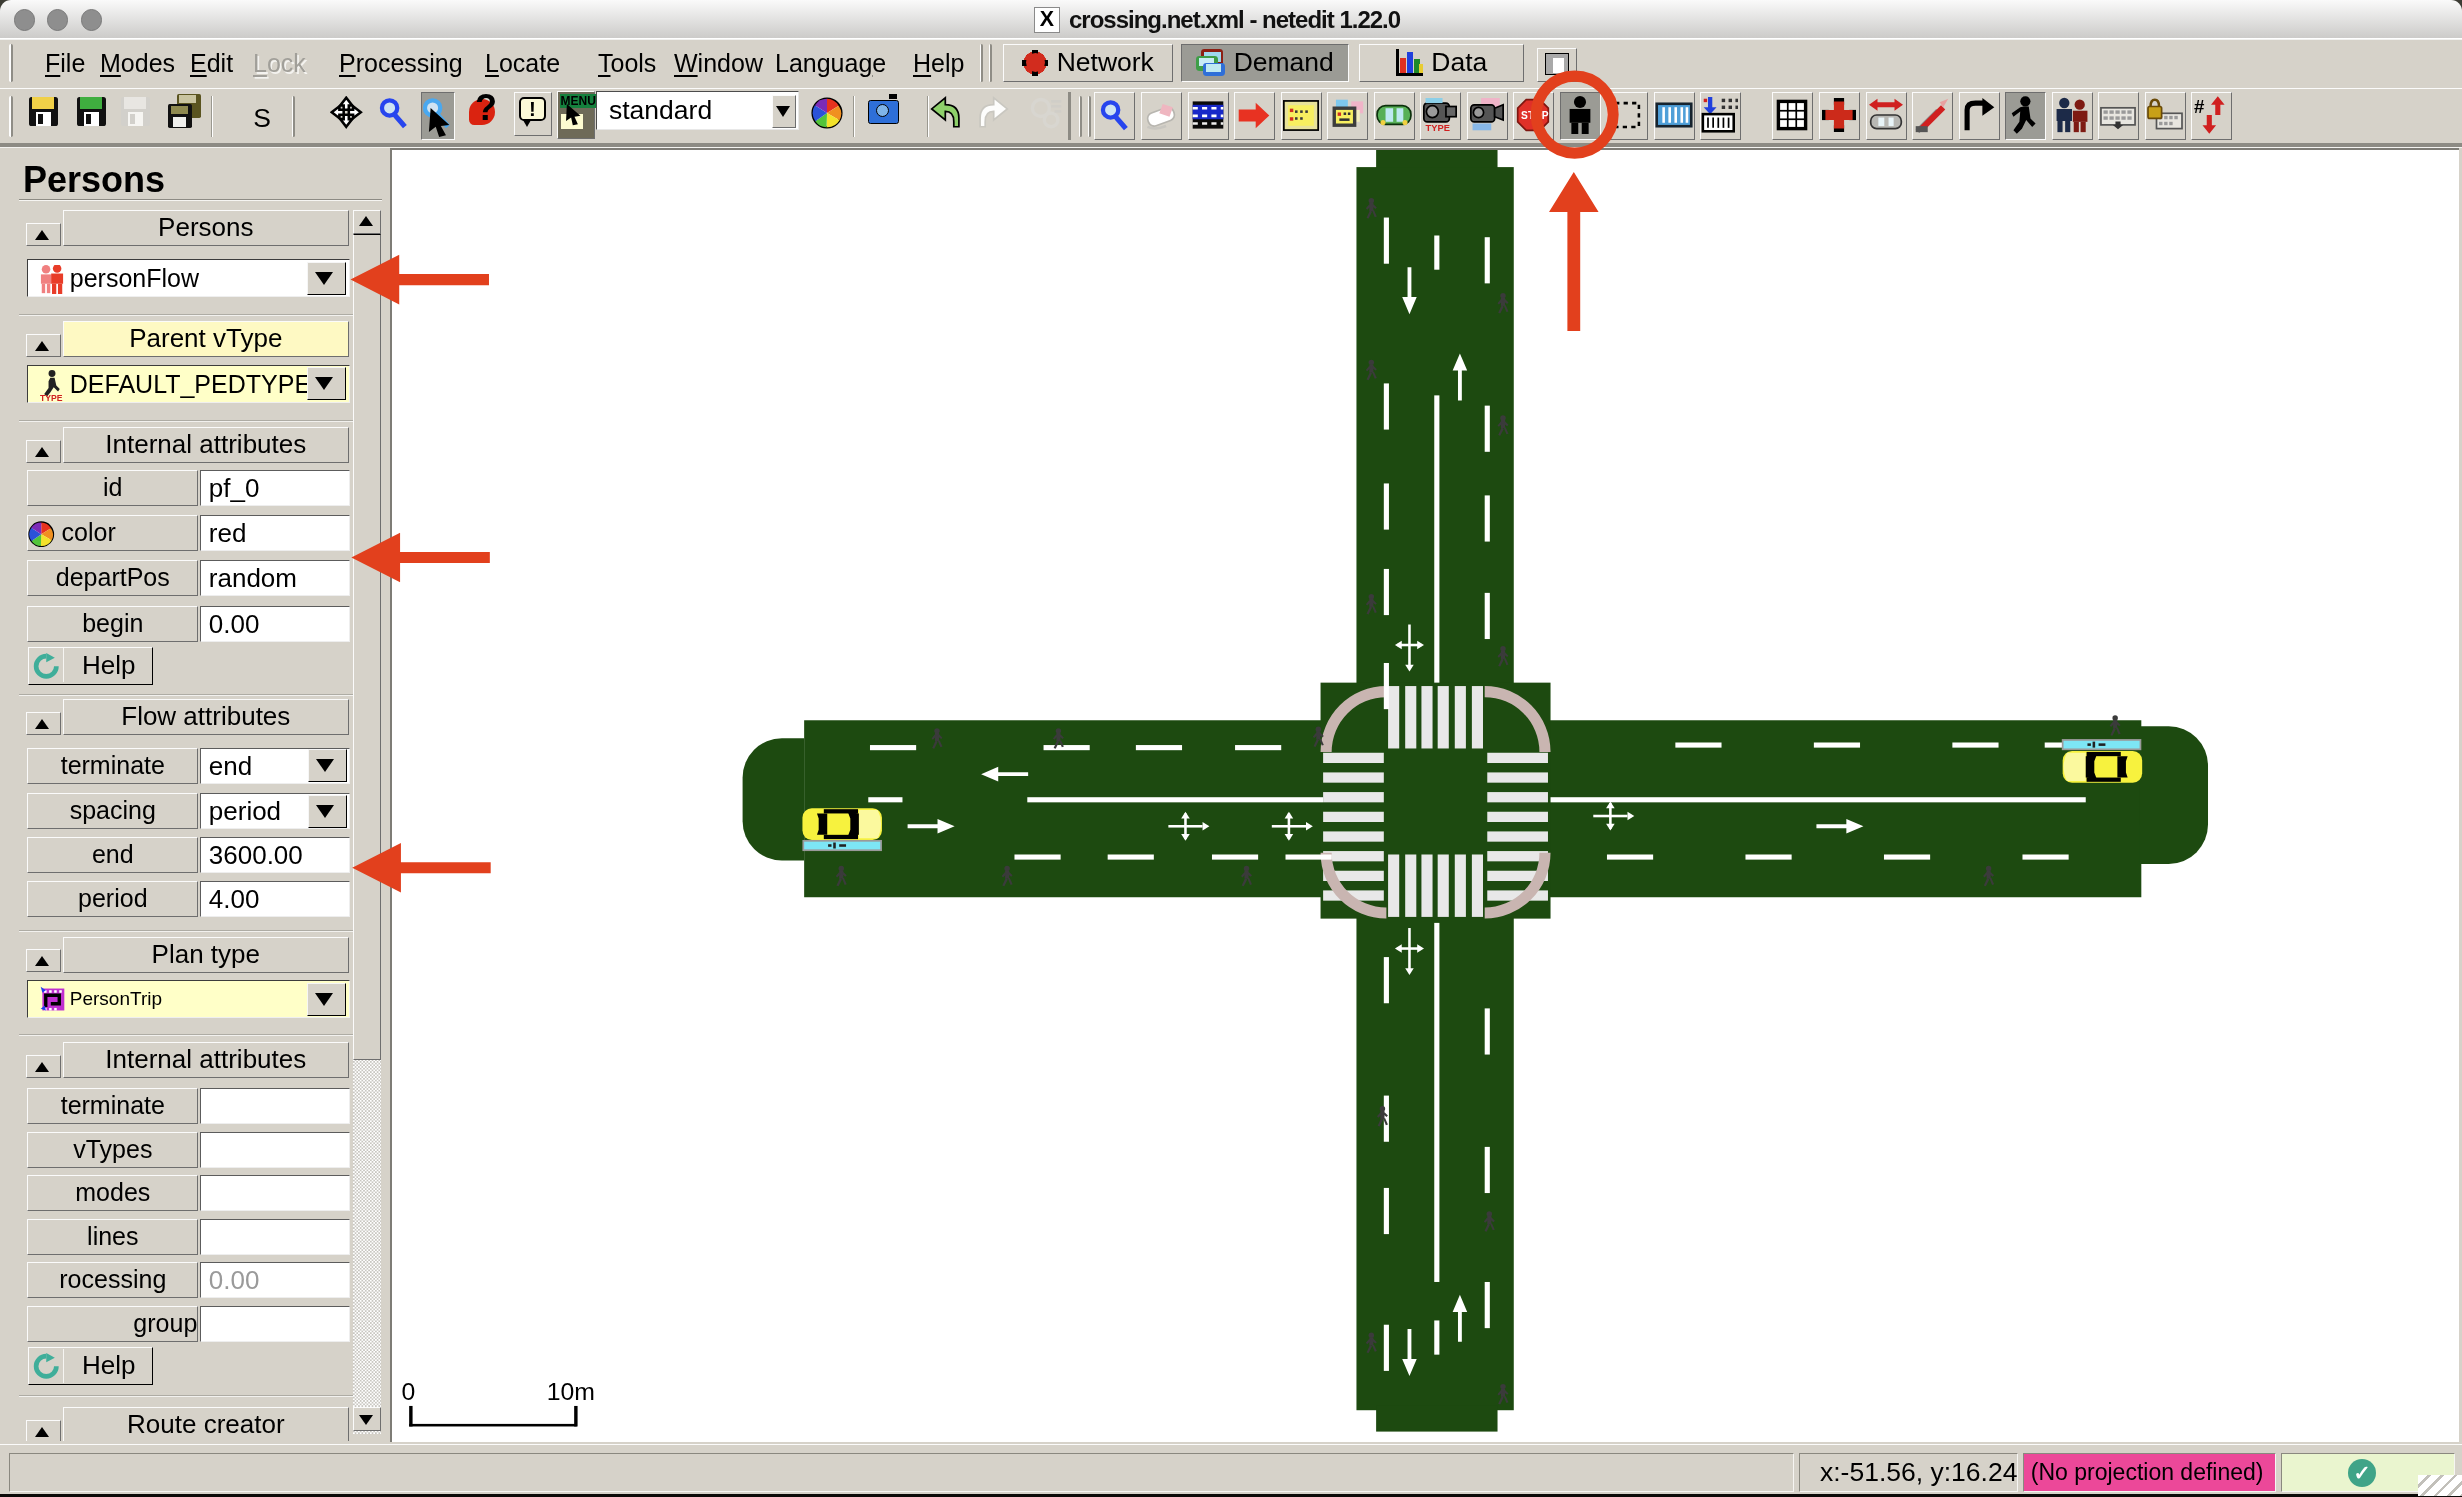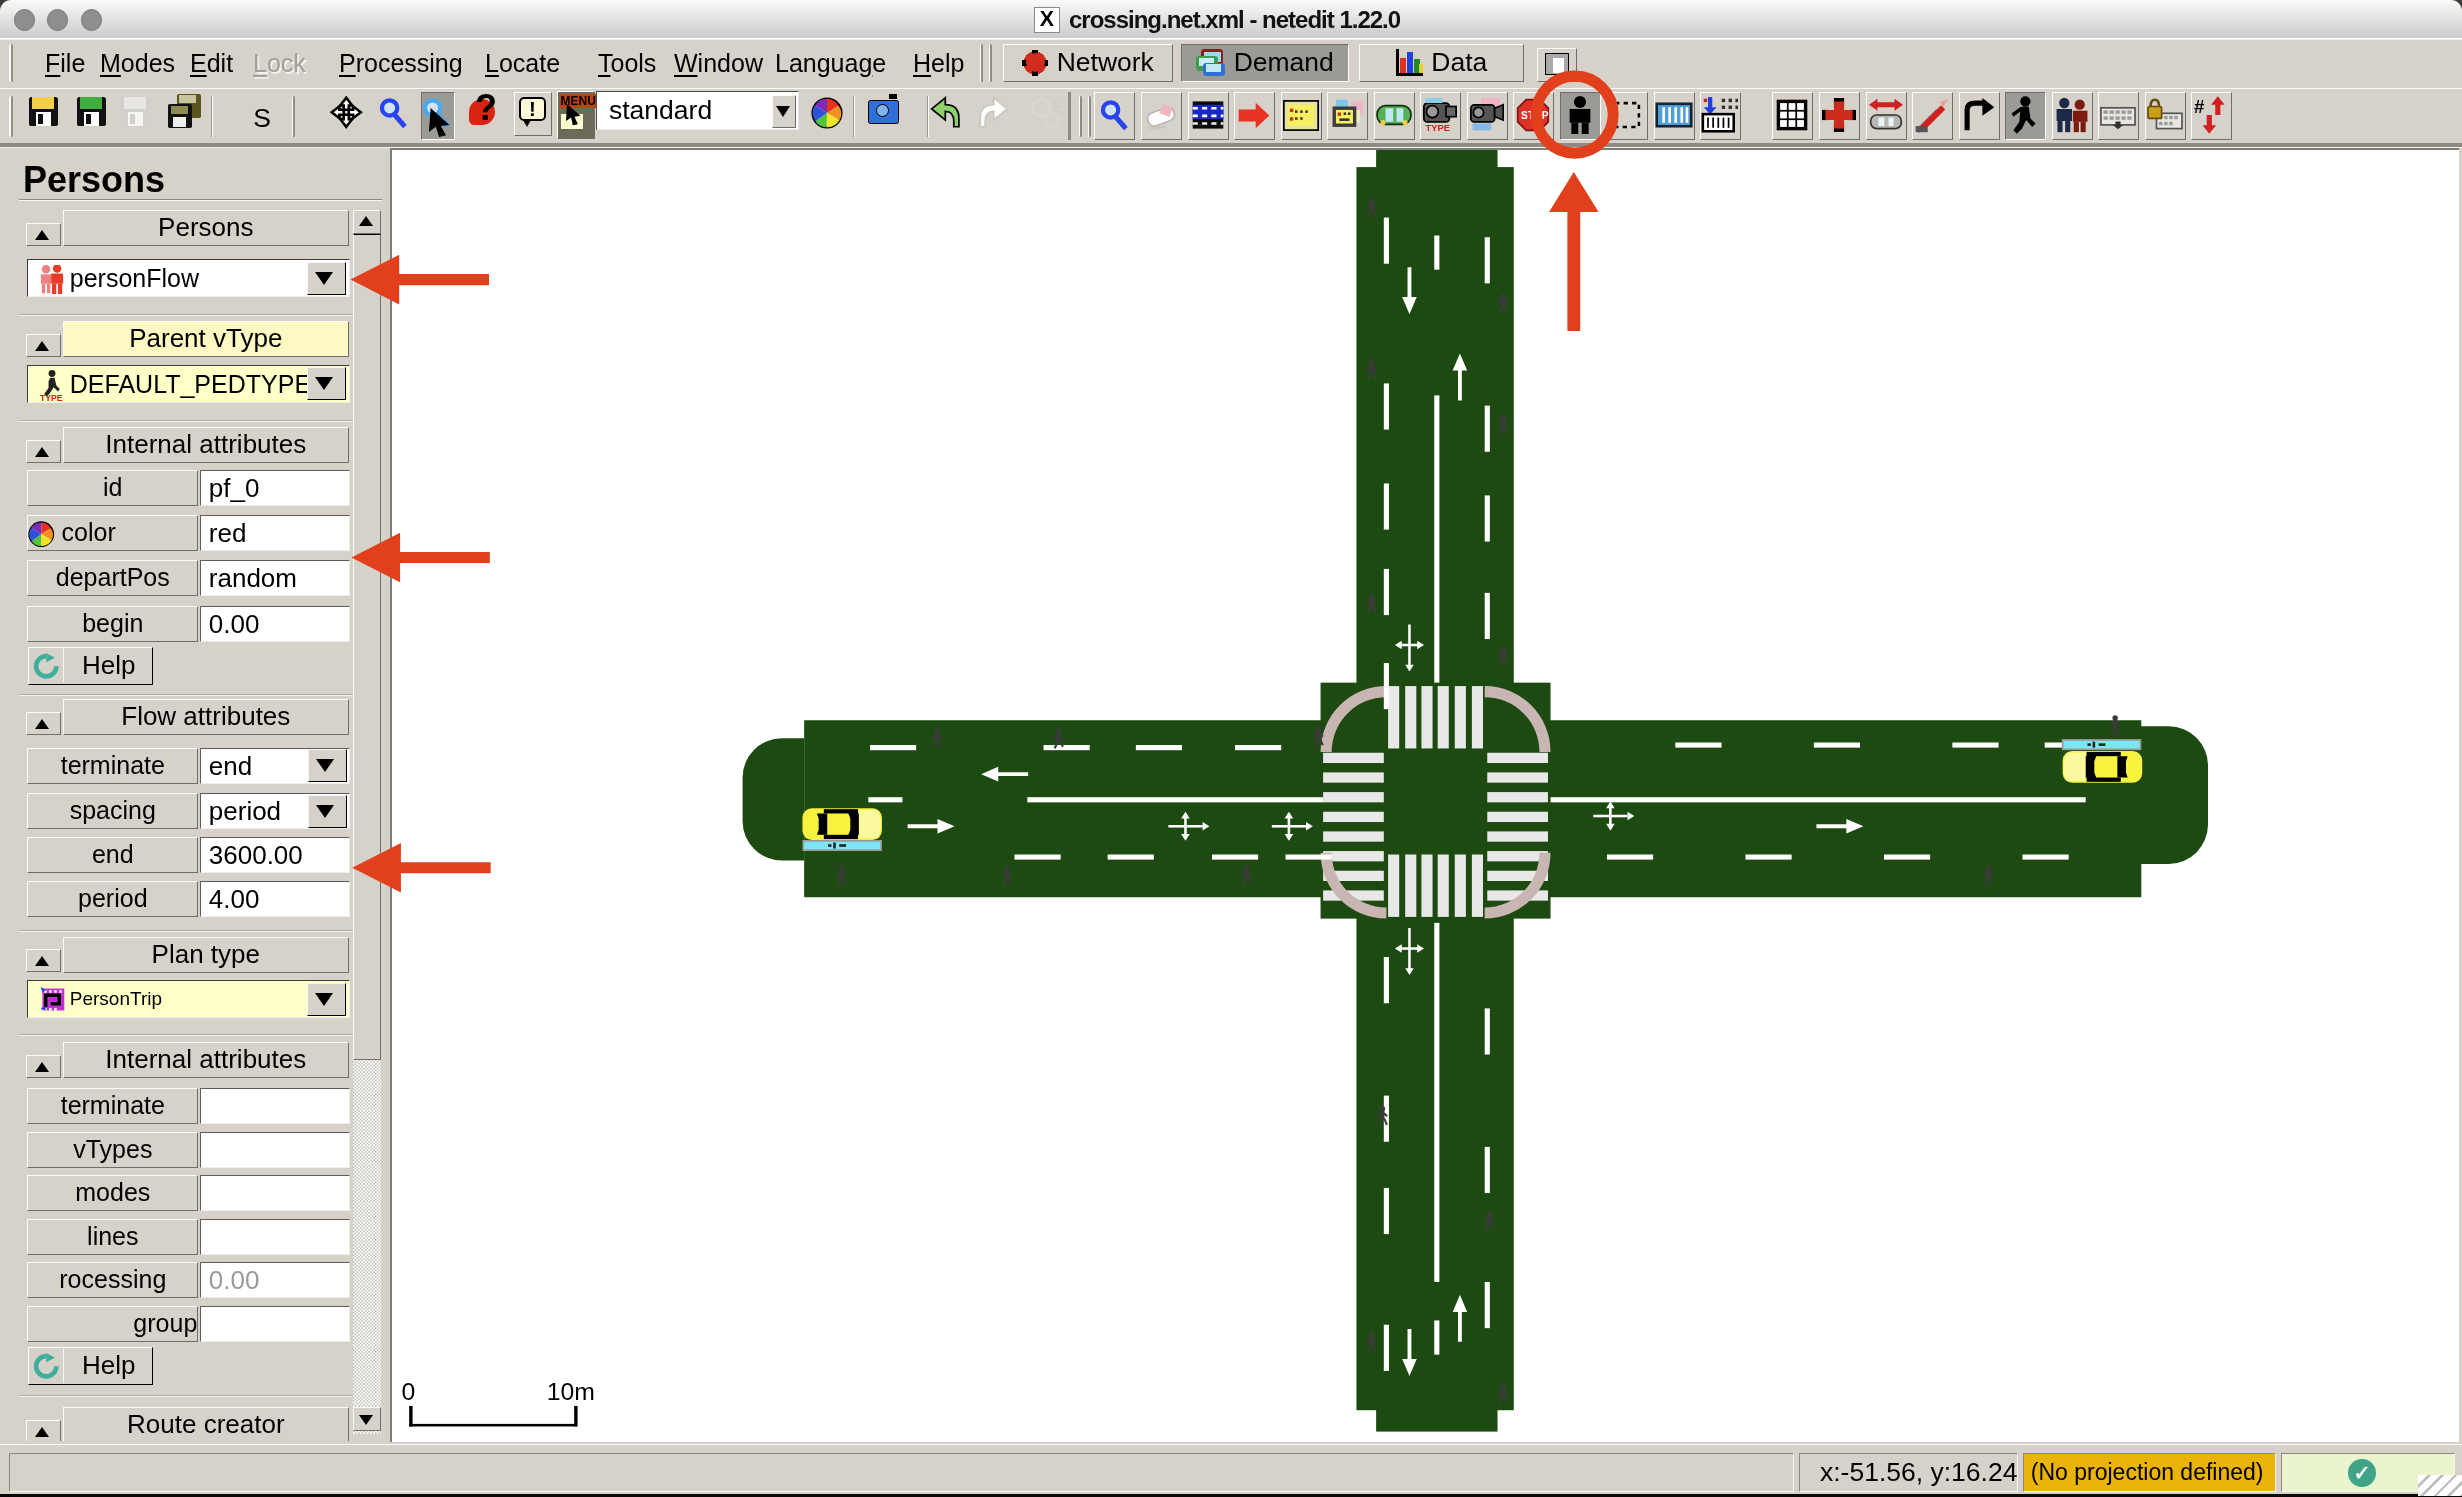--- a/index.html
+++ b/index.html
@@ -88,21 +88,21 @@
   </svg>
 <svg class="a" style="left:427px;top:108px" width="26" height="29" viewBox="0 0 30 34">
     <path d="M4 0 L26 20 L16 21 L22 32 L14 34 L10 22 L2 28 Z" fill="#000"></path>
   </svg>
 <div class="a" style="left:469px;top:99px;width:26px;height:26px;border-radius:50% 50% 50% 20%;background:#da2310"></div>
 <div class="a" style="left:475px;top:87px;font-size:36px;font-weight:bold;color:#000">?</div>
 <div class="a" style="left:514px;top:92px;width:38px;height:44px;border:1.7px solid;border-color:#fbfbfb #6e6e6e #6e6e6e #fbfbfb;background:#d6d2c9;"></div>
 <div class="a" style="left:519px;top:97px;width:27px;height:24px;background:#fbf9d8;border:2.6px solid #000;border-radius:5.1px;text-align:center;font-size:20.5px;font-weight:bold;line-height:20.5px">!</div>
 <div class="a" style="left:523px;top:120px;width:0;height:0;border-left:4.3px solid transparent;border-right:4.3px solid transparent;border-top:7.7px solid #000"></div>
 <div class="a" style="left:557px;top:91px;width:38px;height:48px;border:1.7px solid;border-color:#fbfbfb #6e6e6e #6e6e6e #fbfbfb;background:#6e6a58;">
-    <span style="position:absolute;left:1.7px;top:1.7px;font-size:12px;font-weight:bold;color:#000;background:#c2410c;padding:0 0.9px">MENU</span>
+    <span style="position:absolute;left:1.7px;top:1.7px;font-size:12px;font-weight:bold;color:#000;background:#15803d;padding:0 0.9px">MENU</span>
     <span style="position:absolute;left:3.4px;top:22px;width:22px;height:15.4px;background:#fdfbd0"></span>
     <svg style="position:absolute;left:6.8px;top:12px" width="19" height="22" viewBox="0 0 22 26">
       <path d="M2 0 L18 14 L11 15 L15 24 L9 25 L7 16 L1 20 Z" fill="#000"></path>
     </svg>
   </div>
 <div class="a" style="left:596px;top:91px;width:203px;height:39px;background:#fff;border:1.7px solid;border-color:#4c4c4c #e8e8e8 #e8e8e8 #4c4c4c"></div>
 <div class="a" style="left:609px;top:91px;height:39px;line-height:39px;font-size:26.5px">standard</div>
 <div class="a" style="left:772px;top:95px;width:24px;height:32.5px;border:1.7px solid;border-color:#fbfbfb #6e6e6e #6e6e6e #fbfbfb;background:#d6d2c9;">
     <span style="position:absolute;left:2.6px;top:10.3px;width:0;height:0;border-left:7.7px solid transparent;border-right:7.7px solid transparent;border-top:11px solid #000"></span>
   </div>
@@ -871,17 +871,17 @@
 <svg class="a" style="left:0;top:0;z-index:40;pointer-events:none" width="2462" height="1497" viewBox="0 0 2880 1751">
     <circle cx="1842" cy="134" r="45" fill="none" stroke="#e2401d" stroke-width="13"></circle>
     <path d="M410 327 L467 298 L467.0 320.5 L572.0 320.5 L572.0 333.5 L467.0 333.5 L467 356 Z" fill="#e2401d"></path>
     <path d="M411 652 L468 623 L468.0 645.5 L573.0 645.5 L573.0 658.5 L468.0 658.5 L468 681 Z" fill="#e2401d"></path>
     <path d="M412 1015 L469 986 L469.0 1008.5 L574.0 1008.5 L574.0 1021.5 L469.0 1021.5 L469 1044 Z" fill="#e2401d"></path>
     <path d="M1841 201 L1870 248 L1848.5 248.0 L1848.5 387.0 L1833.5 387.0 L1833.5 248.0 L1812 248 Z" fill="#e2401d"></path>
   </svg>
 <div class="a" style="left:0;top:1444px;width:2462px;height:50px;background:#d6d2c9;border-top:1.7px solid #fbfbfa"></div>
 <div class="a" style="left:8.5px;top:1453px;width:1785px;height:39px;background:#d6d2c9;border:1.7px solid;border-color:#8a887f #f6f5f2 #f6f5f2 #8a887f;font-size:25px;line-height:36px;padding-left:6.8px;white-space:nowrap;overflow:hidden"></div>
 <div class="a" style="left:1799px;top:1453px;width:219px;height:39px;background:#d6d2c9;border:1.7px solid;border-color:#8a887f #f6f5f2 #f6f5f2 #8a887f;font-size:26.5px;line-height:36px;padding-left:20px;white-space:nowrap;overflow:hidden">x:-51.56, y:16.24</div>
-<div class="a" style="left:2023px;top:1453px;width:253px;height:39px;background:#eab308;border:1.7px solid;border-color:#8a887f #f6f5f2 #f6f5f2 #8a887f;font-size:23px;line-height:36px;padding-left:6.8px;white-space:nowrap;overflow:hidden">(No projection defined)</div>
+<div class="a" style="left:2023px;top:1453px;width:253px;height:39px;background:#ec4899;border:1.7px solid;border-color:#8a887f #f6f5f2 #f6f5f2 #8a887f;font-size:23px;line-height:36px;padding-left:6.8px;white-space:nowrap;overflow:hidden">(No projection defined)</div>
 <div class="a" style="left:2281px;top:1453px;width:174px;height:39px;background:#eaf5cf;border:1.7px solid;border-color:#8a887f #f6f5f2 #f6f5f2 #8a887f;font-size:25px;line-height:36px;padding-left:6.8px;white-space:nowrap;overflow:hidden"></div>
 <div class="a" style="left:2348px;top:1459px;width:28px;height:28px;border-radius:50%;background:#40a488;color:#fff;text-align:center;font-size:20.5px;font-weight:bold;line-height:28px;z-index:5">✓</div>
 <div class="a" style="left:2418px;top:1475px;width:44px;height:20.5px;background:#fff;z-index:6;background-image:repeating-linear-gradient(135deg,#fff 0 6.8px,#c2c0ba 6.8px 9.4px)"></div>
 <div class="a" style="left:0;top:1494px;width:2462px;height:3.4px;background:#0c0a08"></div>
 
 </body></html>

